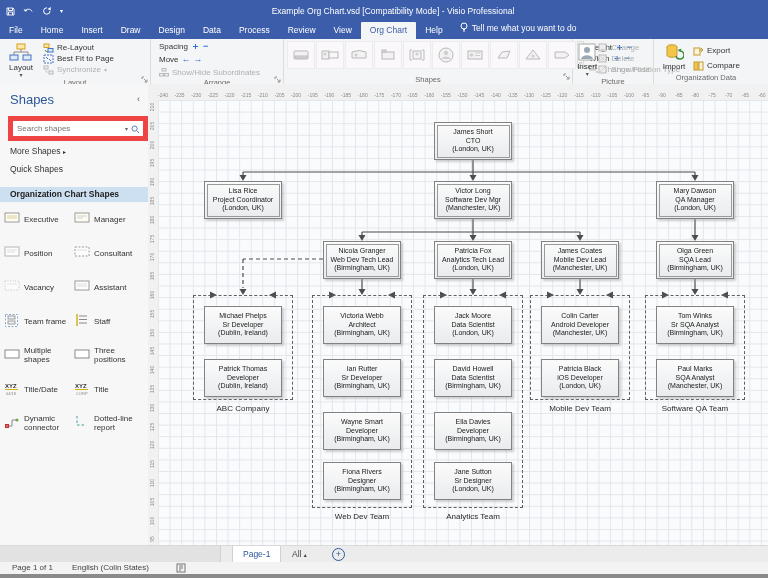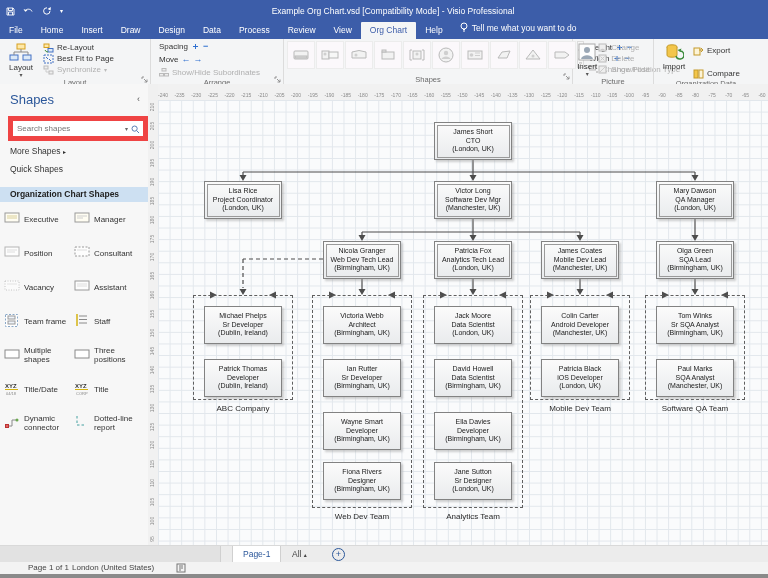--- a/index.html
+++ b/index.html
@@ -354,21 +354,21 @@
       <div class="rg-content">
         <div class="bigbtn" style="width:34px">
           <svg width="20" height="18" viewBox="0 0 20 18">
               <ellipse cx="8" cy="4" rx="5" ry="2.2" fill="#f3c64b" stroke="#c49a2a"></ellipse>
               <path d="M3,4 v8 a5,2.2 0 0 0 10,0 v-8" fill="#f3c64b" stroke="#c49a2a"></path>
               <path d="M12,13 a4,4 0 1 0 4,-5" fill="none" stroke="#3a8a3a" stroke-width="1.4"></path>
               <path d="M17.5,5.5 L16.2,9 L13.5,7 Z" fill="#3a8a3a"></path>
             </svg>
           <span class="cap">Import</span>
         </div>
-        <div class="smallcol" style="padding-left:2px;gap:12px;padding-top:4px">
+        <div class="smallcol" style="padding-left:2px;gap:4px;padding-top:4px">
           <div class="smallbtn">
             <svg width="11" height="10" viewBox="0 0 11 10">
                 <rect x="1" y="2" width="6" height="7" fill="#fdf4d7" stroke="#c49a2a"></rect>
                 <path d="M6,4 h4 m0,0 l-2,-2 m2,2 l-2,2" stroke="#c49a2a" fill="none"></path>
               </svg>
             <span>Export</span>
           </div>
           <div class="smallbtn">
             <svg width="11" height="10" viewBox="0 0 11 10">
                 <rect x="1" y="1" width="4" height="8" fill="#f3c64b" stroke="#c49a2a"></rect>
@@ -711,21 +711,21 @@
   </div>
 
   <div id="pagebar">
     <div class="corner"></div>
     <div id="pagetab">Page-1</div>
     <div id="allbtn"><span>All</span> <span style="font-size:6px">▴</span></div>
     <div id="addpage">+</div>
   </div>
 
   <div id="statusbar">
-    <span style="left:28px">Page 1 of 1</span>
-    <span style="left:72px">London (United States)</span>
+    <span style="left:12px">Page 1 of 1</span>
+    <span style="left:72px">English (Colin States)</span>
     <span style="left:176px;top:1px"><svg width="10" height="10" viewBox="0 0 10 10">
           <rect x="1" y="1" width="8" height="8" fill="none" stroke="#777"></rect>
           <path d="M3,3 h4 M3,5 h4 M3,7 h2" stroke="#777"></path>
         </svg></span>
   </div>
   <div id="bottomstrip"></div>
 </div>
 
 </body></html>

